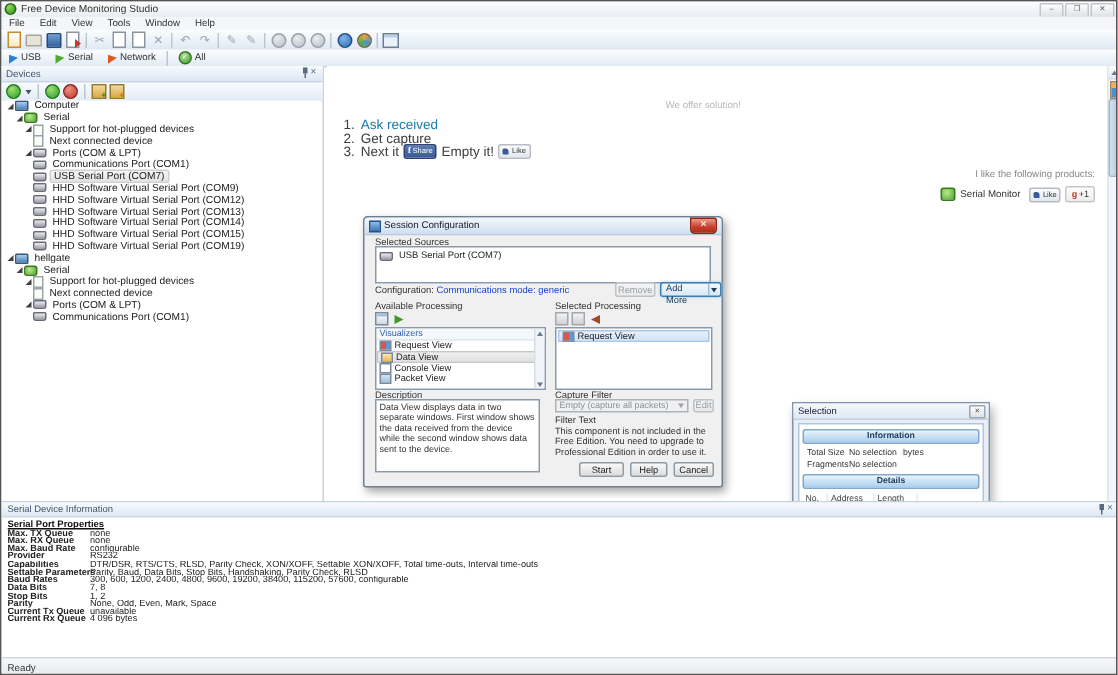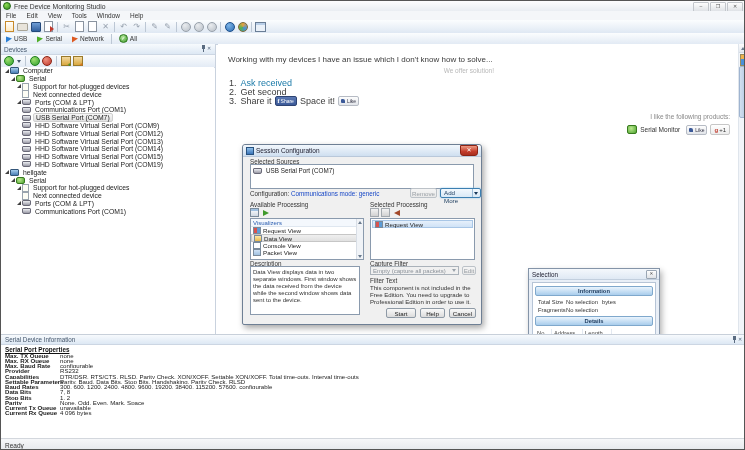--- a/index.html
+++ b/index.html
@@ -351,39 +351,38 @@
           <span class="lbl">Ports (COM &amp; LPT)</span>
         </div>
       <div class="trow p3">
           <span class="ti ti-port"></span>
           <span class="lbl">Communications Port (COM1)</span>
         </div>
     </div>
   </div>
 
   <div class="abs main">
-    <div class="heading">Working with my devices I have an issue which I don't know how to solve...</div>
     <div class="tagline">We offer solution!</div>
     <div class="steps">
       <div class="step">
         <span class="num">1.</span>
         <span class="linkblue">Ask received</span>
       </div>
       <div class="step">
         <span class="num">2.</span>
-        <span>Get second</span>
+        <span>Get capture</span>
       </div>
       <div class="step">
         <span class="num">3.</span>
-        <span>Share it</span>
+        <span>Next it</span>
         <span class="fbshare">
           <span class="fb-f">f</span>
           <span>Share</span>
         </span>
-        <span>Space it!</span>
+        <span>Empty it!</span>
         <span class="likebtn">
           <span class="thumb"></span>
           <span>Like</span>
         </span>
       </div>
     </div>
     <div class="products">
       <div class="prodhead">I like the following products:</div>
       <div class="prodrow">
         <span class="prodic"></span>

